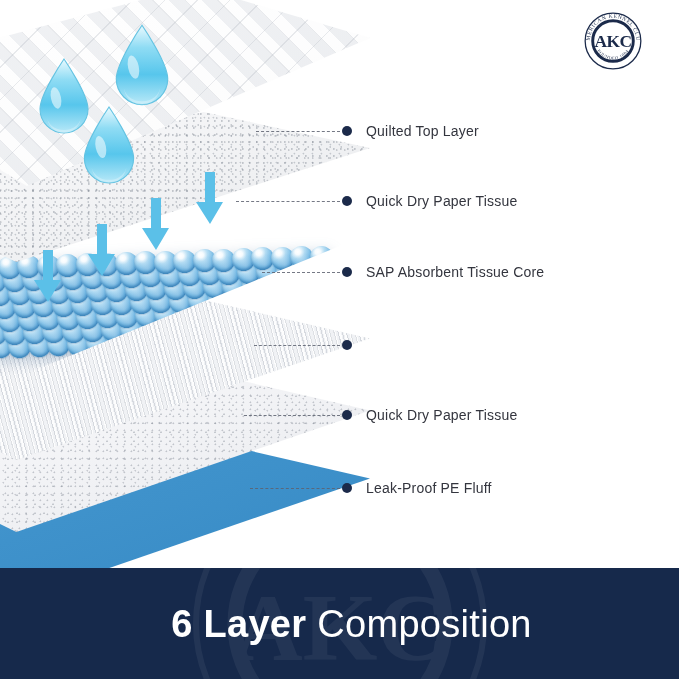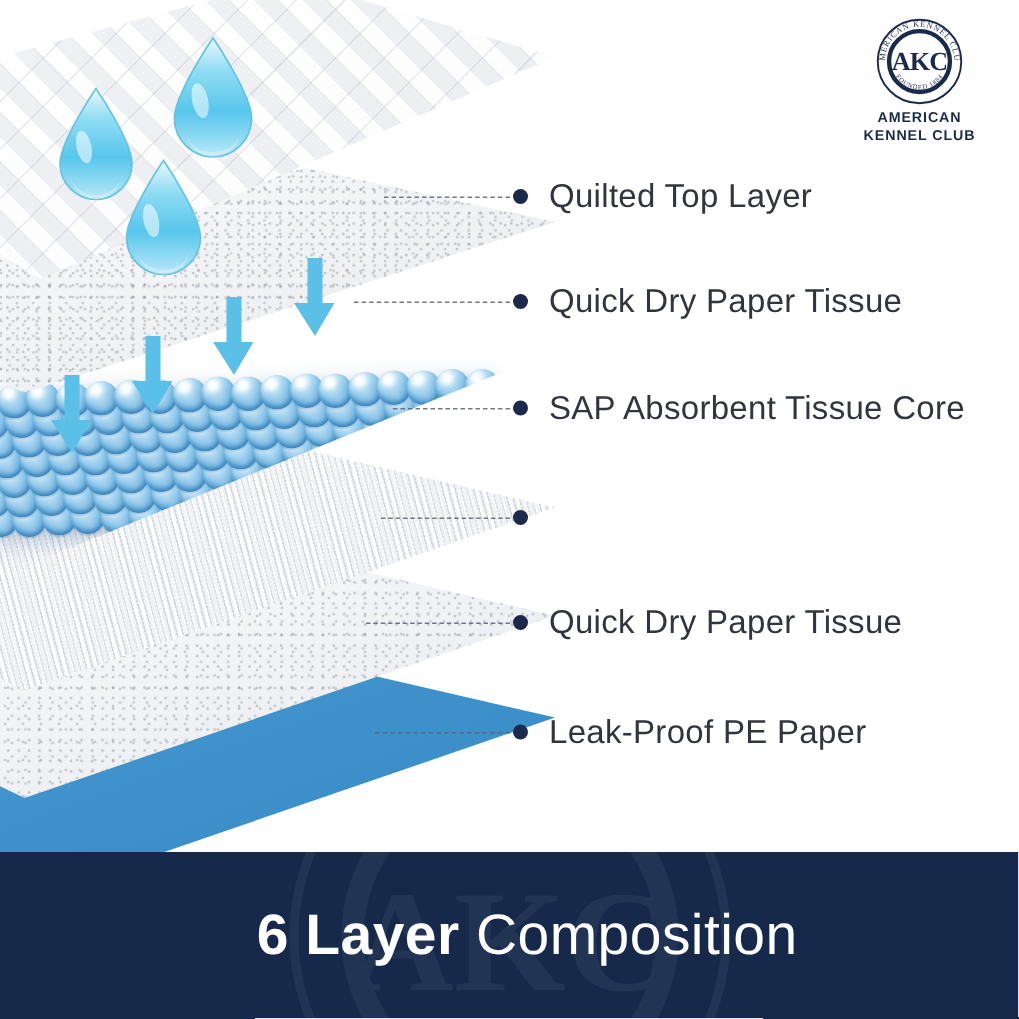--- a/index.html
+++ b/index.html
@@ -116,21 +116,21 @@
   .leader{
     height:0;border-top:1.5px dashed #5d6270;opacity:.85;
     margin-right:0;
   }
   .bullet{
     width:10px;height:10px;border-radius:50%;
     background:#1b2a4a;flex:0 0 auto;margin-left:2px;
   }
   .callout-label{
     margin-left:14px;white-space:nowrap;
-    font-size:22px;font-weight:300;letter-spacing:.2px;
+    font-size:14px;font-weight:300;letter-spacing:.2px;
     color:#33353e;line-height:1;
   }
 
   
   #akc-logo{position:absolute;right:20px;top:12px;width:92px;text-align:center;}
   #akc-logo .mark{display:block;margin:0 auto;}
   #akc-logo .wordmark{
     margin-top:3px;color:#1b2a4a;font-size:9.5px;letter-spacing:.6px;
     line-height:1.28;font-weight:600;
   }
@@ -400,44 +400,40 @@
 
     <div class="callout" style="top:403px;left:0;">
       <div class="leader" style="margin-left:244px;width:96px;"></div>
       <div class="bullet"></div>
       <div class="callout-label">Quick Dry Paper Tissue</div>
     </div>
 
     <div class="callout" style="top:476px;left:0;">
       <div class="leader" style="margin-left:250px;width:90px;"></div>
       <div class="bullet"></div>
-      <div class="callout-label">Leak-Proof PE Paper</div>
+      <div class="callout-label">Leak-Proof PE Fluff</div>
     </div>
   </div>
 
   <div id="akc-logo">
     <svg class="mark" width="58" height="58" viewBox="0 0 100 100">
       <circle cx="50" cy="50" r="48" fill="none" stroke="#1b2a4a" stroke-width="2.2"></circle>
       <circle cx="50" cy="50" r="35" fill="none" stroke="#1b2a4a" stroke-width="5"></circle>
       <defs>
         <path id="arcTop" d="M50 50 m-40 0 a40 40 0 0 1 80 0" fill="none"></path>
         <path id="arcBot" d="M50 50 m-32 0 a32 32 0 0 0 64 0" fill="none"></path>
       </defs>
       <text font-family="'Liberation Serif', serif" font-size="9.5" fill="#1b2a4a" letter-spacing="1.1">
         <textPath href="#arcTop" startOffset="50%" text-anchor="middle">AMERICAN KENNEL CLUB</textPath>
       </text>
       <text font-family="'Liberation Serif', serif" font-size="7.5" fill="#1b2a4a" letter-spacing="1">
         <textPath href="#arcBot" startOffset="50%" text-anchor="middle">FOUNDED 1884</textPath>
       </text>
       <text x="50" y="60" text-anchor="middle" font-family="'Liberation Serif', serif" font-weight="bold" font-size="30" fill="#1b2a4a" letter-spacing="-1">AKC</text>
     </svg>
-    <div class="wordmark">
-      <div>AMERICAN</div>
-      <div>KENNEL CLUB</div>
-    </div>
   </div>
 
   <div id="banner">
     <svg id="banner-watermark" width="300" height="300" viewBox="0 0 100 100">
       <circle cx="50" cy="50" r="48" fill="none" stroke="#ffffff" stroke-width="2"></circle>
       <circle cx="50" cy="50" r="35" fill="none" stroke="#ffffff" stroke-width="5"></circle>
       <text x="50" y="62" text-anchor="middle" font-family="'Liberation Serif', serif" font-weight="bold" font-size="32" fill="#ffffff">AKC</text>
     </svg>
     <div id="banner-title">
       <span class="strong">6 Layer</span><span>&nbsp;</span><span class="light">Composition</span>

